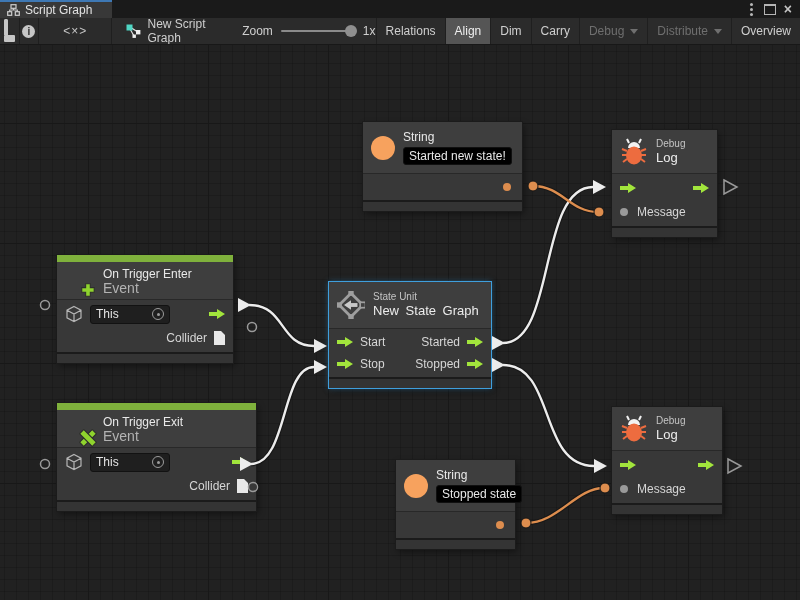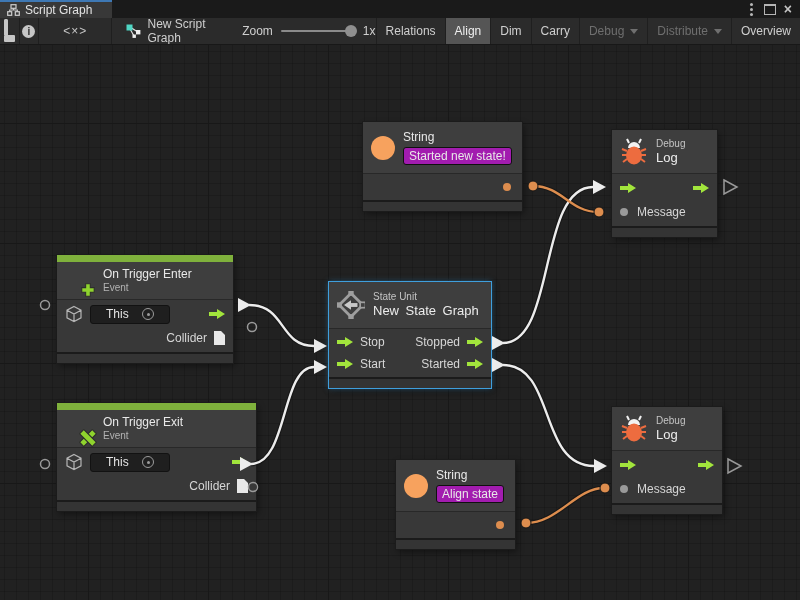--- a/index.html
+++ b/index.html
@@ -50,43 +50,43 @@
   .caret-down{width:0;height:0;border-left:4px solid transparent;border-right:4px solid transparent;
               border-top:5px solid #6f6f6f;margin-left:6px;}
   
   .vnode{position:absolute;z-index:2;background:#383838;box-shadow:0 0 0 1px #1b1b1b,2px 3px 7px rgba(0,0,0,.45);
          box-sizing:border-box;font-size:12px;color:#d6d6d6;}
   .vnode.selected{box-shadow:0 0 0 1px #3f9fdd,0 0 6px rgba(63,159,221,.55),2px 3px 7px rgba(0,0,0,.45);}
   .vbar{height:7px;background:#7fb13c;}
   .vhead{background:#3e3e3e;border-bottom:1px solid #282828;display:flex;align-items:center;
          gap:8px;padding:6px 8px;box-sizing:border-box;}
   .vtitle{font-size:12px;color:#e9e9e9;line-height:14px;}
-  .vsub{font-size:10px;color:#b3b3b3;line-height:12px;margin-top:1px;}
+  .vsub{font-size:14px;color:#b3b3b3;line-height:12px;margin-top:1px;}
   .vkind{font-size:10px;color:#c4c4c4;line-height:12px;}
   .vbig{font-size:13px;color:#ececec;line-height:16px;word-spacing:3px;}
   .vbody{padding:2px 0;}
   .vrow{display:flex;align-items:center;gap:7px;padding:0 8px;box-sizing:border-box;}
   .grow{flex:1;}
   .vfoot{height:9px;background:#343434;border-top:2px solid #1b1b1b;}
   
   .flow-arrow{width:16px;height:10px;background:#a2e53c;flex:0 0 auto;
     clip-path:polygon(0 30%,50% 30%,50% 0,100% 50%,50% 100%,50% 70%,0 70%);}
   
   .ev-icon{position:relative;width:30px;height:30px;flex:0 0 auto;}
   .ev-circle{width:26px;height:26px;border-radius:50%;
     background:conic-gradient(rgba(0,0,0,0) 0deg 90deg,#ffffff 90deg 270deg,#d4d4d4 270deg 360deg);}
   .ev-badge{position:absolute;right:-2px;bottom:-3px;}
   
   .field{background:#1f1f1f;border:1px solid #121212;border-radius:3px;height:19px;
-         display:flex;align-items:center;padding:0 15px;box-sizing:border-box;color:#e4e4e4;}
+         display:flex;align-items:center;padding:0 5px;box-sizing:border-box;color:#e4e4e4;}
   .field.this{width:80px;justify-content:space-between;}
   .target-dot{width:10px;height:10px;border:1px solid #9c9c9c;border-radius:50%;
               display:flex;align-items:center;justify-content:center;}
   .target-dot::after{content:"";width:3px;height:3px;border-radius:50%;background:#9c9c9c;}
-  .strfield{background:#a21caf;border:1px solid #101010;border-radius:3px;padding:1px 5px;
+  .strfield{background:#000000;border:1px solid #101010;border-radius:3px;padding:1px 5px;
             font-size:12px;color:#e8e8e8;display:inline-block;max-width:128px;white-space:nowrap;}
   .file-icon{width:11px;height:14px;background:#e8e8e8;
              clip-path:polygon(0 0,64% 0,100% 28%,100% 100%,0 100%);}
   .orange-circle{width:24px;height:24px;border-radius:50%;background:#f7a25e;flex:0 0 auto;}
   .port-dot{width:8px;height:8px;border-radius:50%;}
   .port-dot.orange{background:#dd8d4e;}
   .port-dot.gray{background:#9a9a9a;}
   .svg-icon{flex:0 0 auto;display:block;}
   .wires{position:absolute;inset:0;z-index:4;pointer-events:none;}
 </style>
@@ -252,32 +252,32 @@
         <polygon points="6.5,13 13,8.5 13,17.5" fill="#c9c9c9"></polygon>
       </svg>
       <span>
         <div class="vkind">State Unit</div>
         <div class="vbig">New State Graph</div>
       </span>
     </div>
     <div class="vbody">
       <div class="vrow" style="height:22px;">
         <span class="flow-arrow"></span>
+        <span>Start</span>
+        <span class="grow"></span>
+        <span>Started</span>
+        <span class="flow-arrow"></span>
+      </div>
+      <div class="vrow" style="height:22px;">
+        <span class="flow-arrow"></span>
         <span>Stop</span>
         <span class="grow"></span>
         <span>Stopped</span>
         <span class="flow-arrow"></span>
       </div>
-      <div class="vrow" style="height:22px;">
-        <span class="flow-arrow"></span>
-        <span>Start</span>
-        <span class="grow"></span>
-        <span>Started</span>
-        <span class="flow-arrow"></span>
-      </div>
     </div>
     <div class="vfoot"></div>
   </div>
 
   <div class="vnode" style="left:363px;top:122px;width:159px;">
     <div class="vhead" style="height:52px;">
       <span class="orange-circle"></span>
       <span>
         <div class="vtitle">String</div>
         <div class="strfield" style="margin-top:3px;">Started new state!</div>
@@ -287,21 +287,21 @@
       <span class="port-dot orange"></span>
     </div>
     <div class="vfoot"></div>
   </div>
 
   <div class="vnode" style="left:396px;top:460px;width:119px;">
     <div class="vhead" style="height:52px;">
       <span class="orange-circle"></span>
       <span>
         <div class="vtitle">String</div>
-        <div class="strfield" style="margin-top:3px;max-width:80px;">Align state</div>
+        <div class="strfield" style="margin-top:3px;max-width:80px;">Stopped state</div>
       </span>
     </div>
     <div class="vrow" style="height:26px;justify-content:flex-end;padding-right:11px;">
       <span class="port-dot orange"></span>
     </div>
     <div class="vfoot"></div>
   </div>
 
   <div class="vnode" style="left:612px;top:130px;width:105px;">
     <div class="vhead" style="height:44px;">

